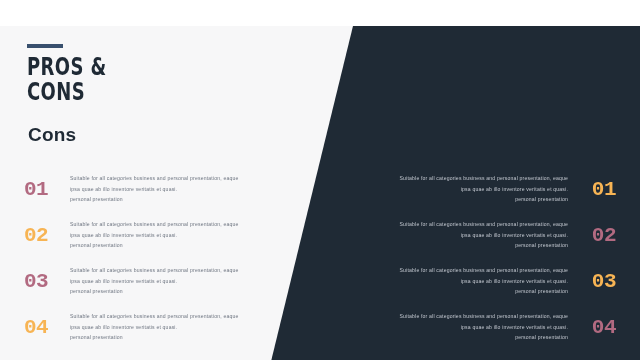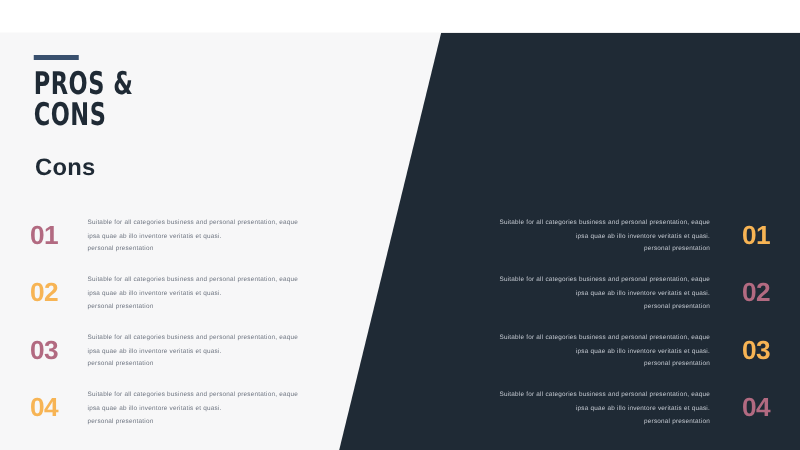--- a/index.html
+++ b/index.html
@@ -89,20 +89,21 @@
     height: 46px;
   }
   .rows.right .row { flex-direction: row-reverse; }
 
   .row-num {
     font-size: 21px;
     font-weight: bold;
     letter-spacing: -0.5px;
     width: 44px;
     flex: 0 0 44px;
+    font-family: Liberation Mono, monospace;
   }
   .rows.left  .row-num { text-align: left; }
   .rows.right .row-num { text-align: right; }
 
   .row-text {
     flex: 1 1 auto;
     font-size: 5.1px;
     line-height: 2.15;
     color: #6f7682;
     letter-spacing: 0.18px;

